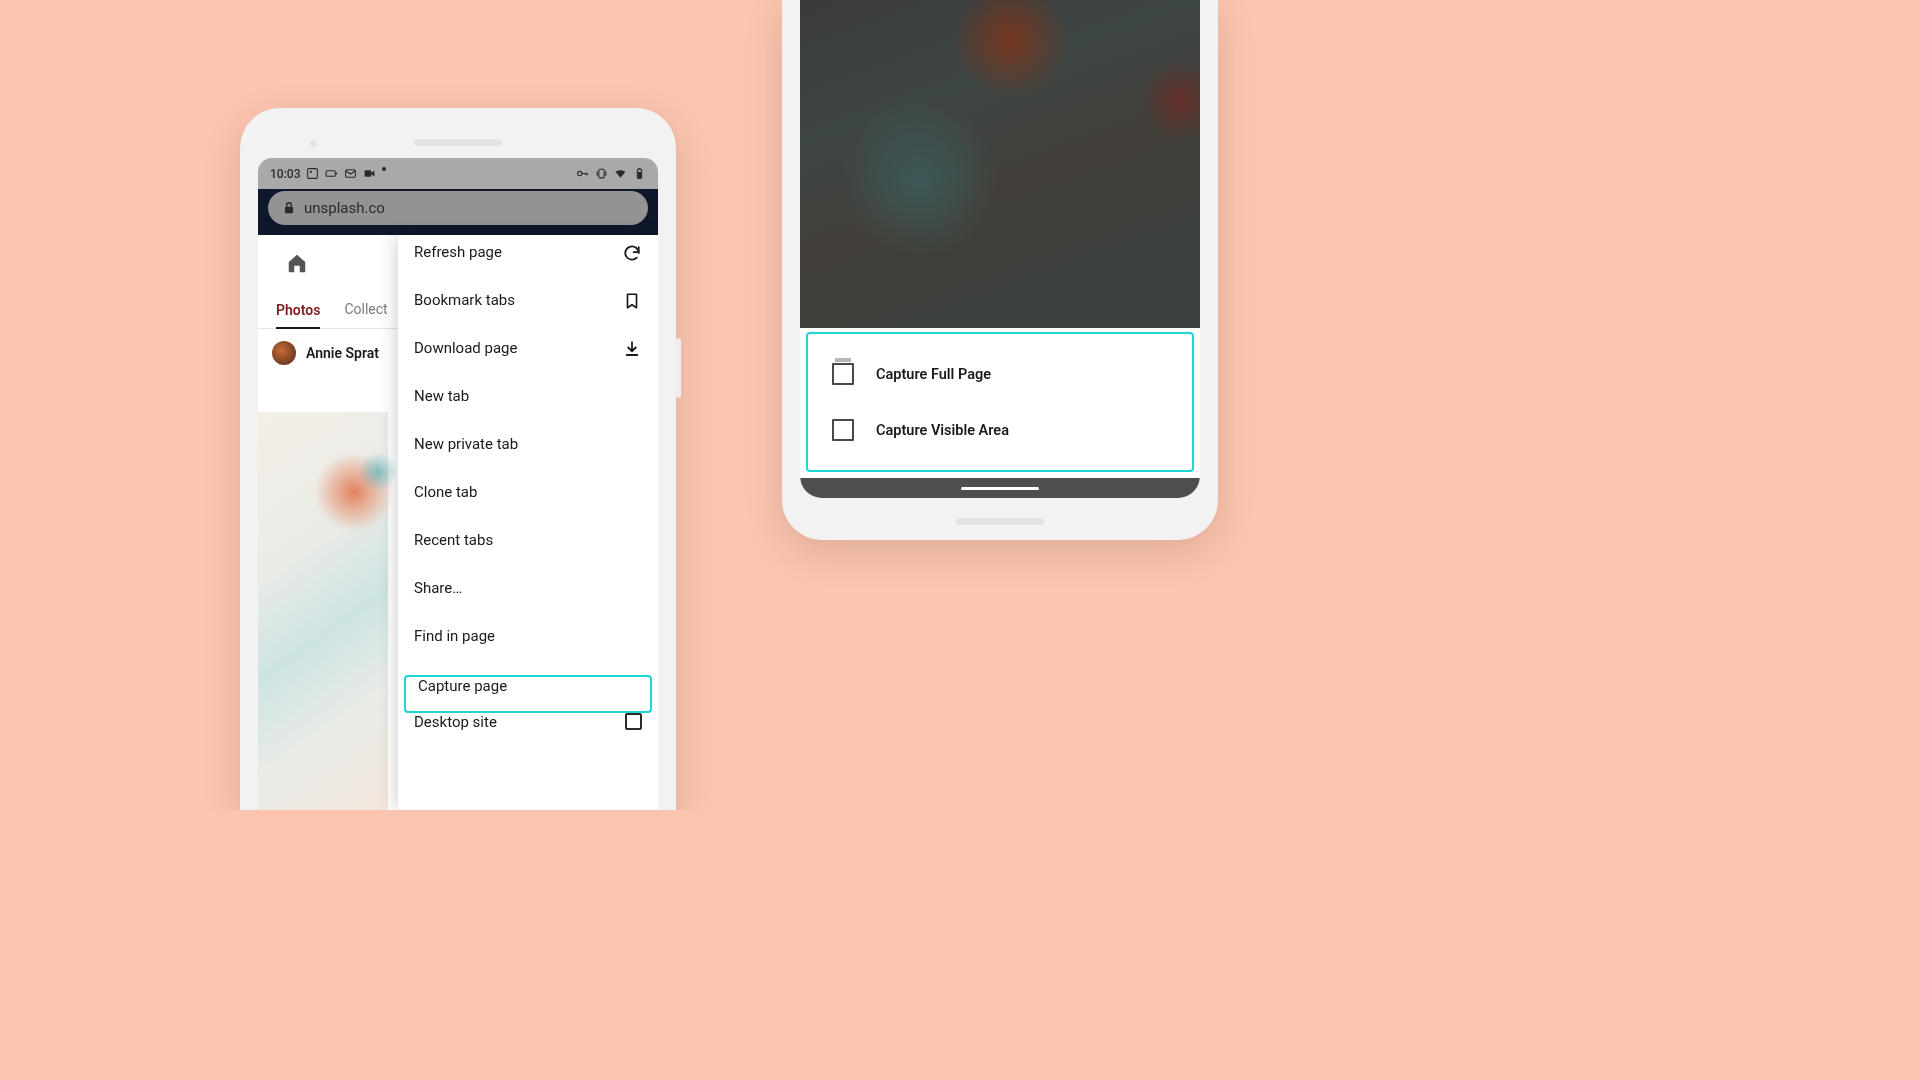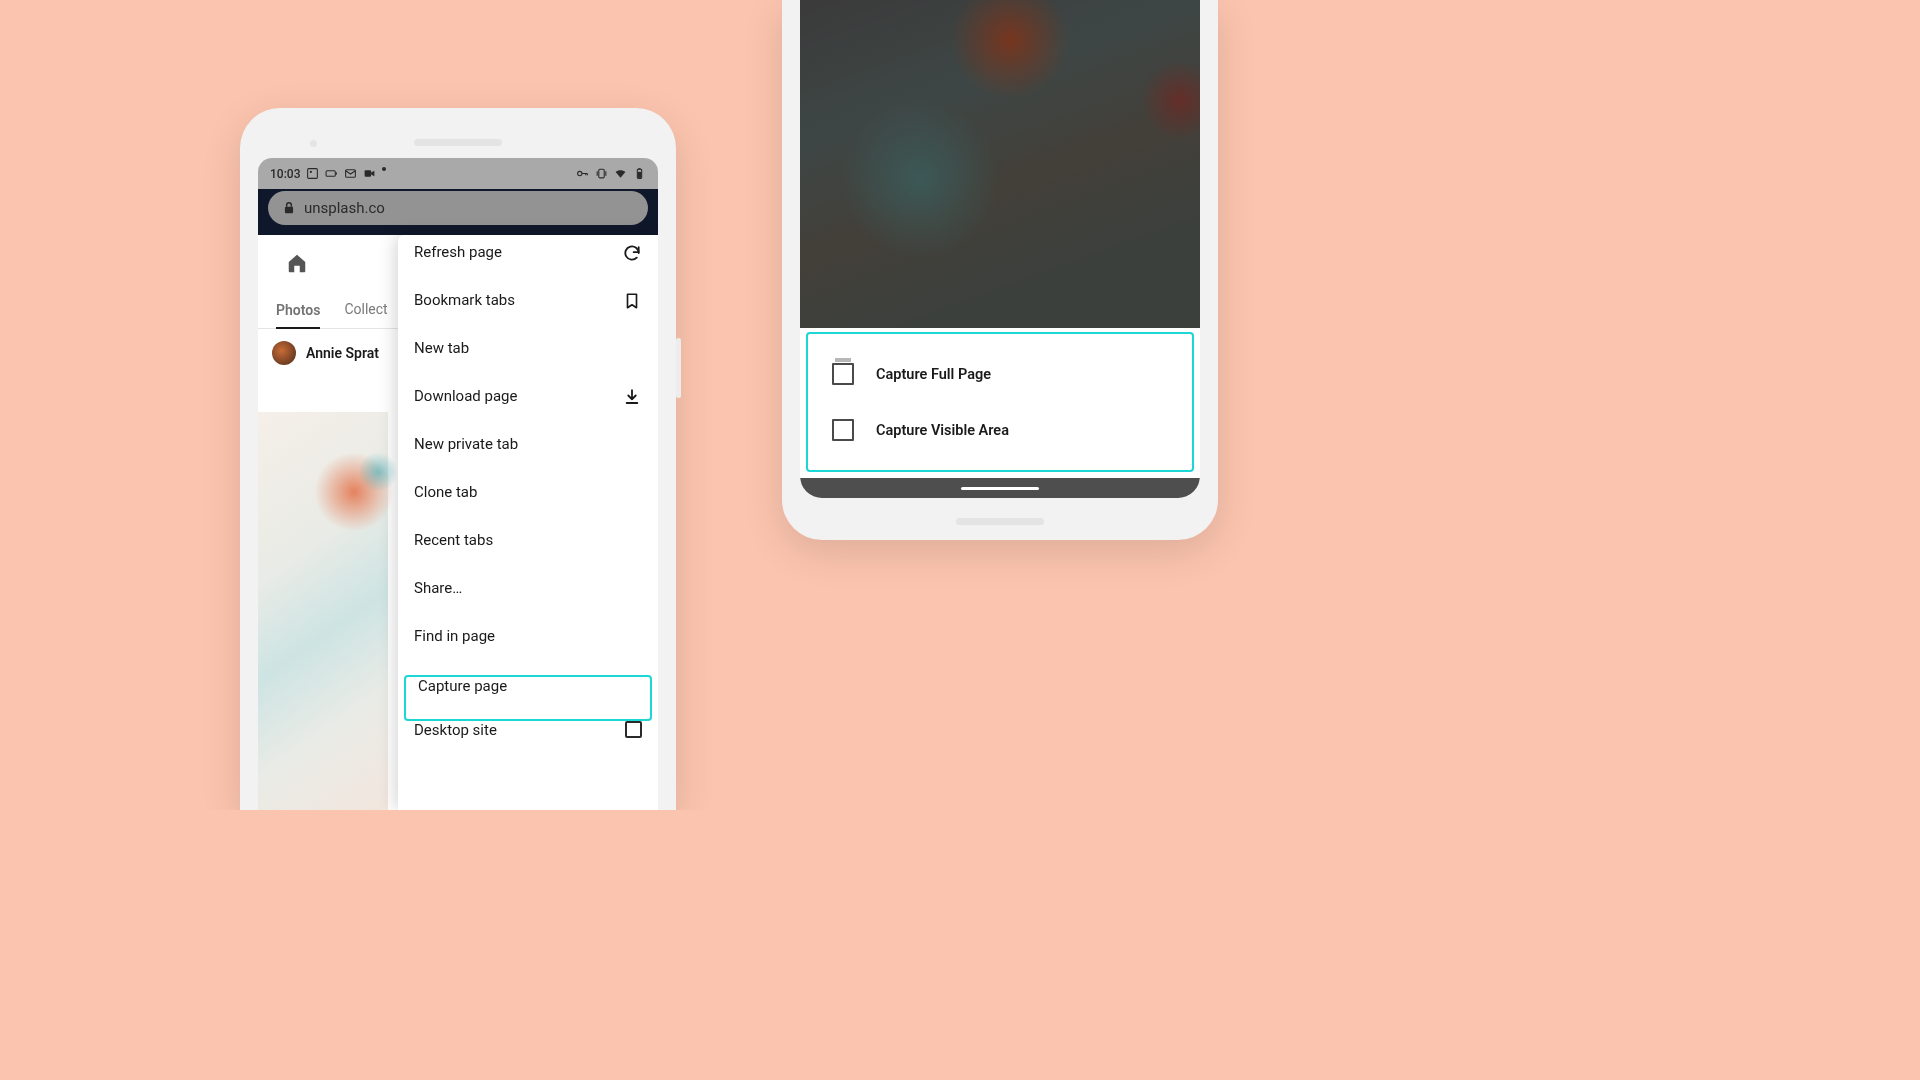--- a/index.html
+++ b/index.html
@@ -56,21 +56,21 @@
     flex:1; height: 34px; background: #939393; border-radius: 20px;
     display:flex; align-items:center; gap:8px; padding: 0 14px;
     color: #2a2a2a; font-size: 15px;
   }
 
   .page-surface { position: relative; height: calc(100% - 77px); background: #fff; }
   .row1 { height: 56px; display:flex; align-items:center; padding: 0 28px; }
   .tabs { height: 38px; display:flex; align-items:flex-end; gap: 24px; padding: 0 18px;
           border-bottom: 1px solid #E4E4E4; font-size: 14px; }
   .tab { padding-bottom: 11px; color: #7A7A7A; }
-  .tab.active { color:#737373; font-weight:600; border-bottom: 2.5px solid #1a1a1a; margin-bottom:-1px; padding-bottom:9px; }
+  .tab.active { color:#7f1d1d; font-weight:600; border-bottom: 2.5px solid #1a1a1a; margin-bottom:-1px; padding-bottom:9px; }
   .author { height: 48px; display:flex; align-items:center; gap:10px; padding: 0 14px;
             font-size: 14px; font-weight:600; color:#1a1a1a; }
   .avatar { width:24px; height:24px; border-radius:50%;
             background: radial-gradient(circle at 40% 40%, #c96b36, #4a2b1a); }
   .photo {
     position:absolute; left:0; right:270px; top:177px; bottom:0;
     background: linear-gradient(145deg, #F5EFE8 0%, #E9EBE6 35%, #CDE4E3 55%, #E9EBE6 75%, #F2E6DE 100%);
   }
   .splat1 { position:absolute; width:80px; height:80px; border-radius:50%;
             background: radial-gradient(circle, rgba(226,95,49,.75), rgba(226,95,49,0) 70%);
@@ -85,21 +85,21 @@
     background:#fff; border-radius: 6px 0 0 0;
     box-shadow: -2px 0 18px rgba(0,0,0,.18);
     padding: 8px 0 0;
   }
   .mitem {
     height: 48px; display:flex; align-items:flex-start; padding: 0 16px; gap: 12px;
     font-size: 15px; color:#1a1a1a;
   }
   .mitem .lbl { flex:1; }
   .mitem .ico { width:20px; height:20px; flex:0 0 20px; display:flex; align-items:center; justify-content:center;}
-  .highlight { border: 2.5px solid #1DD6D6; border-radius: 4px; margin: 0 6px; height: 46px; padding-left: 12px;}
+  .highlight { border: 2.5px solid #1DD6D6; border-radius: 4px; margin: 0 6px; height: 38px; padding-left: 12px;}
   .checkbox { width:17px; height:17px; border:2.5px solid #2a2a2a; border-radius:2px;}
 
   
   .phone2 {
     position: absolute;
     left: 782px;
     top: 0;
     width: 436px;
     height: 540px;
     background: #F2F2F2;
@@ -240,32 +240,32 @@
       </div>
       <div class="mitem">
         <span class="lbl">Bookmark tabs</span>
         <span class="ico">
           <svg width="18" height="20" viewBox="0 0 24 24">
               <path d="M6 3h12v18l-6-4-6 4V3z" fill="none" stroke="#1a1a1a" stroke-width="2.2" stroke-linejoin="round"></path>
             </svg>
         </span>
       </div>
       <div class="mitem">
-        <span class="lbl">New tab</span>
-      </div>
-      <div class="mitem">
         <span class="lbl">Download page</span>
         <span class="ico">
           <svg width="18" height="20" viewBox="0 0 24 24">
               <path d="M12 3v12m0 0l-5-5m5 5l5-5" fill="none" stroke="#1a1a1a" stroke-width="2.4" stroke-linecap="round" stroke-linejoin="round"></path>
               <path d="M5 20h14" stroke="#1a1a1a" stroke-width="2.6" stroke-linecap="round"></path>
             </svg>
         </span>
       </div>
       <div class="mitem">
+        <span class="lbl">New tab</span>
+      </div>
+      <div class="mitem">
         <span class="lbl">New private tab</span>
       </div>
       <div class="mitem">
         <span class="lbl">Clone tab</span>
       </div>
       <div class="mitem">
         <span class="lbl">Recent tabs</span>
       </div>
       <div class="mitem">
         <span class="lbl">Share…</span>

